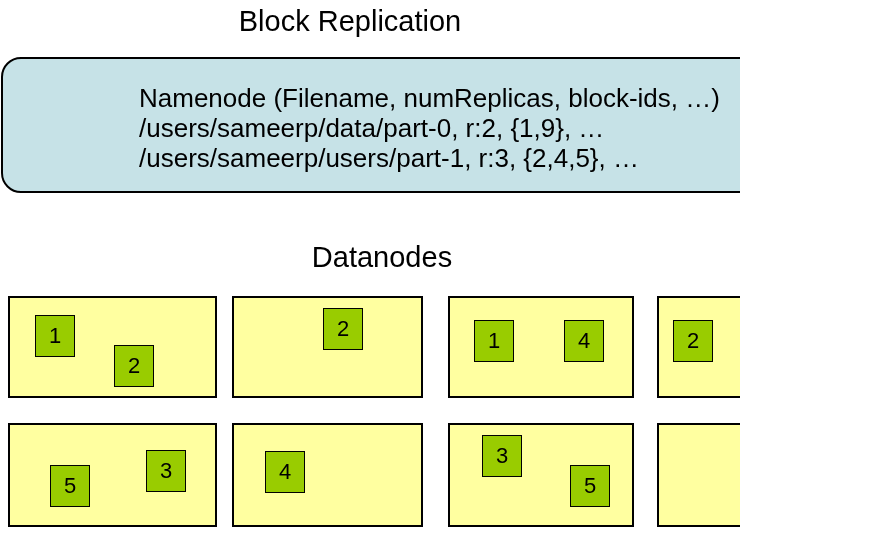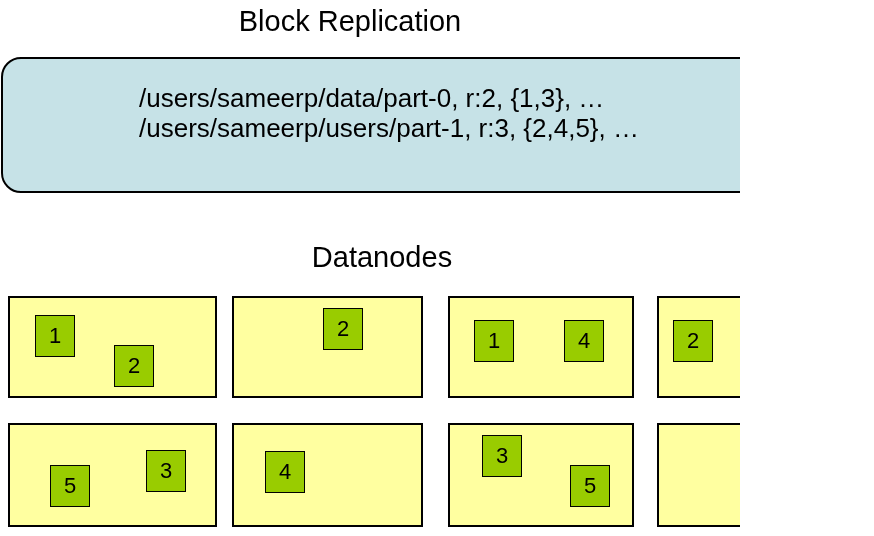--- a/index.html
+++ b/index.html
@@ -78,21 +78,22 @@
 </style>
 </head>
 <body style="color: rgb(0, 0, 0);">
 
 <div id="canvas">
 
   <div class="title">Block Replication</div>
 
   <div class="namenode">
     <div class="namenode-text">
-      <div>/users/sameerp/data/part-0, r:2, {1,3}, …</div>
+      <div>Namenode (Filename, numReplicas, block-ids, …)</div>
+      <div>/users/sameerp/data/part-0, r:2, {1,9}, …</div>
       <div>/users/sameerp/users/part-1, r:3, {2,4,5}, …</div>
     </div>
   </div>
 
   <div class="subtitle">Datanodes</div>
 
   <div>
       <div class="dn" style="left: 8px; top: 296px; width: 209px; height: 102px;">
         <div class="blk" style="left: 25px; top: 17px;">1</div>
         <div class="blk" style="left: 104px; top: 47px;">2</div>

